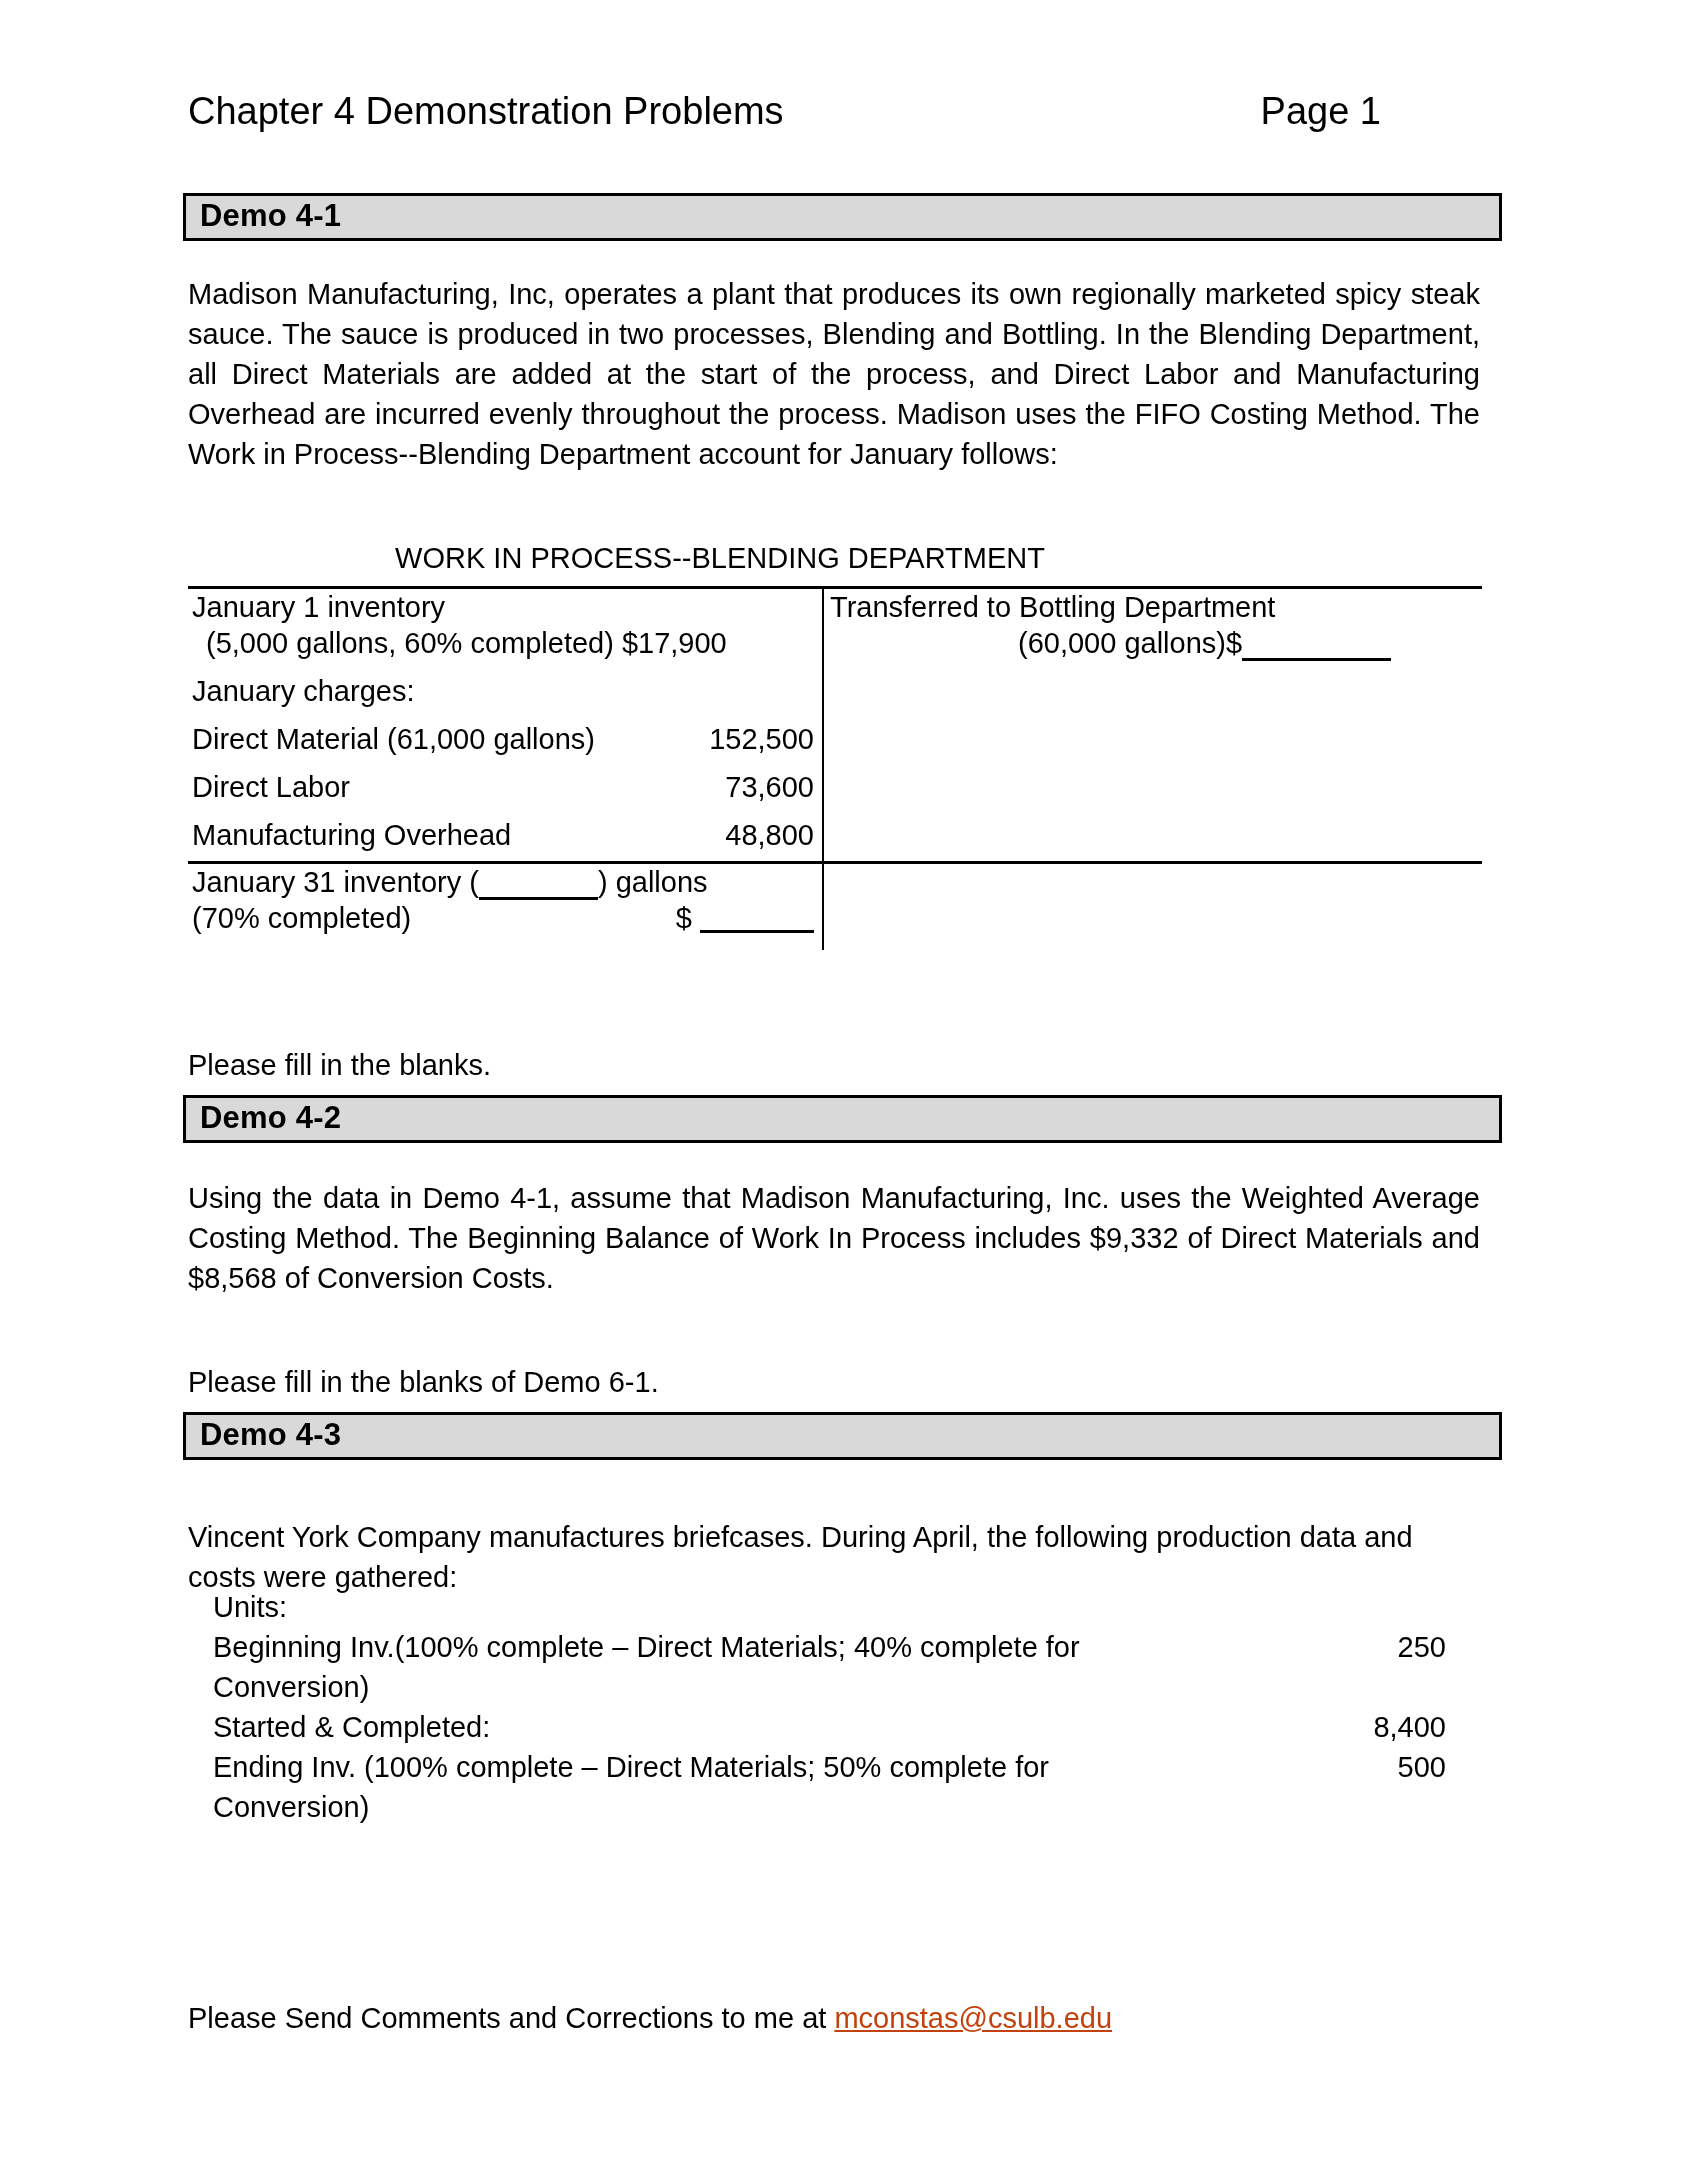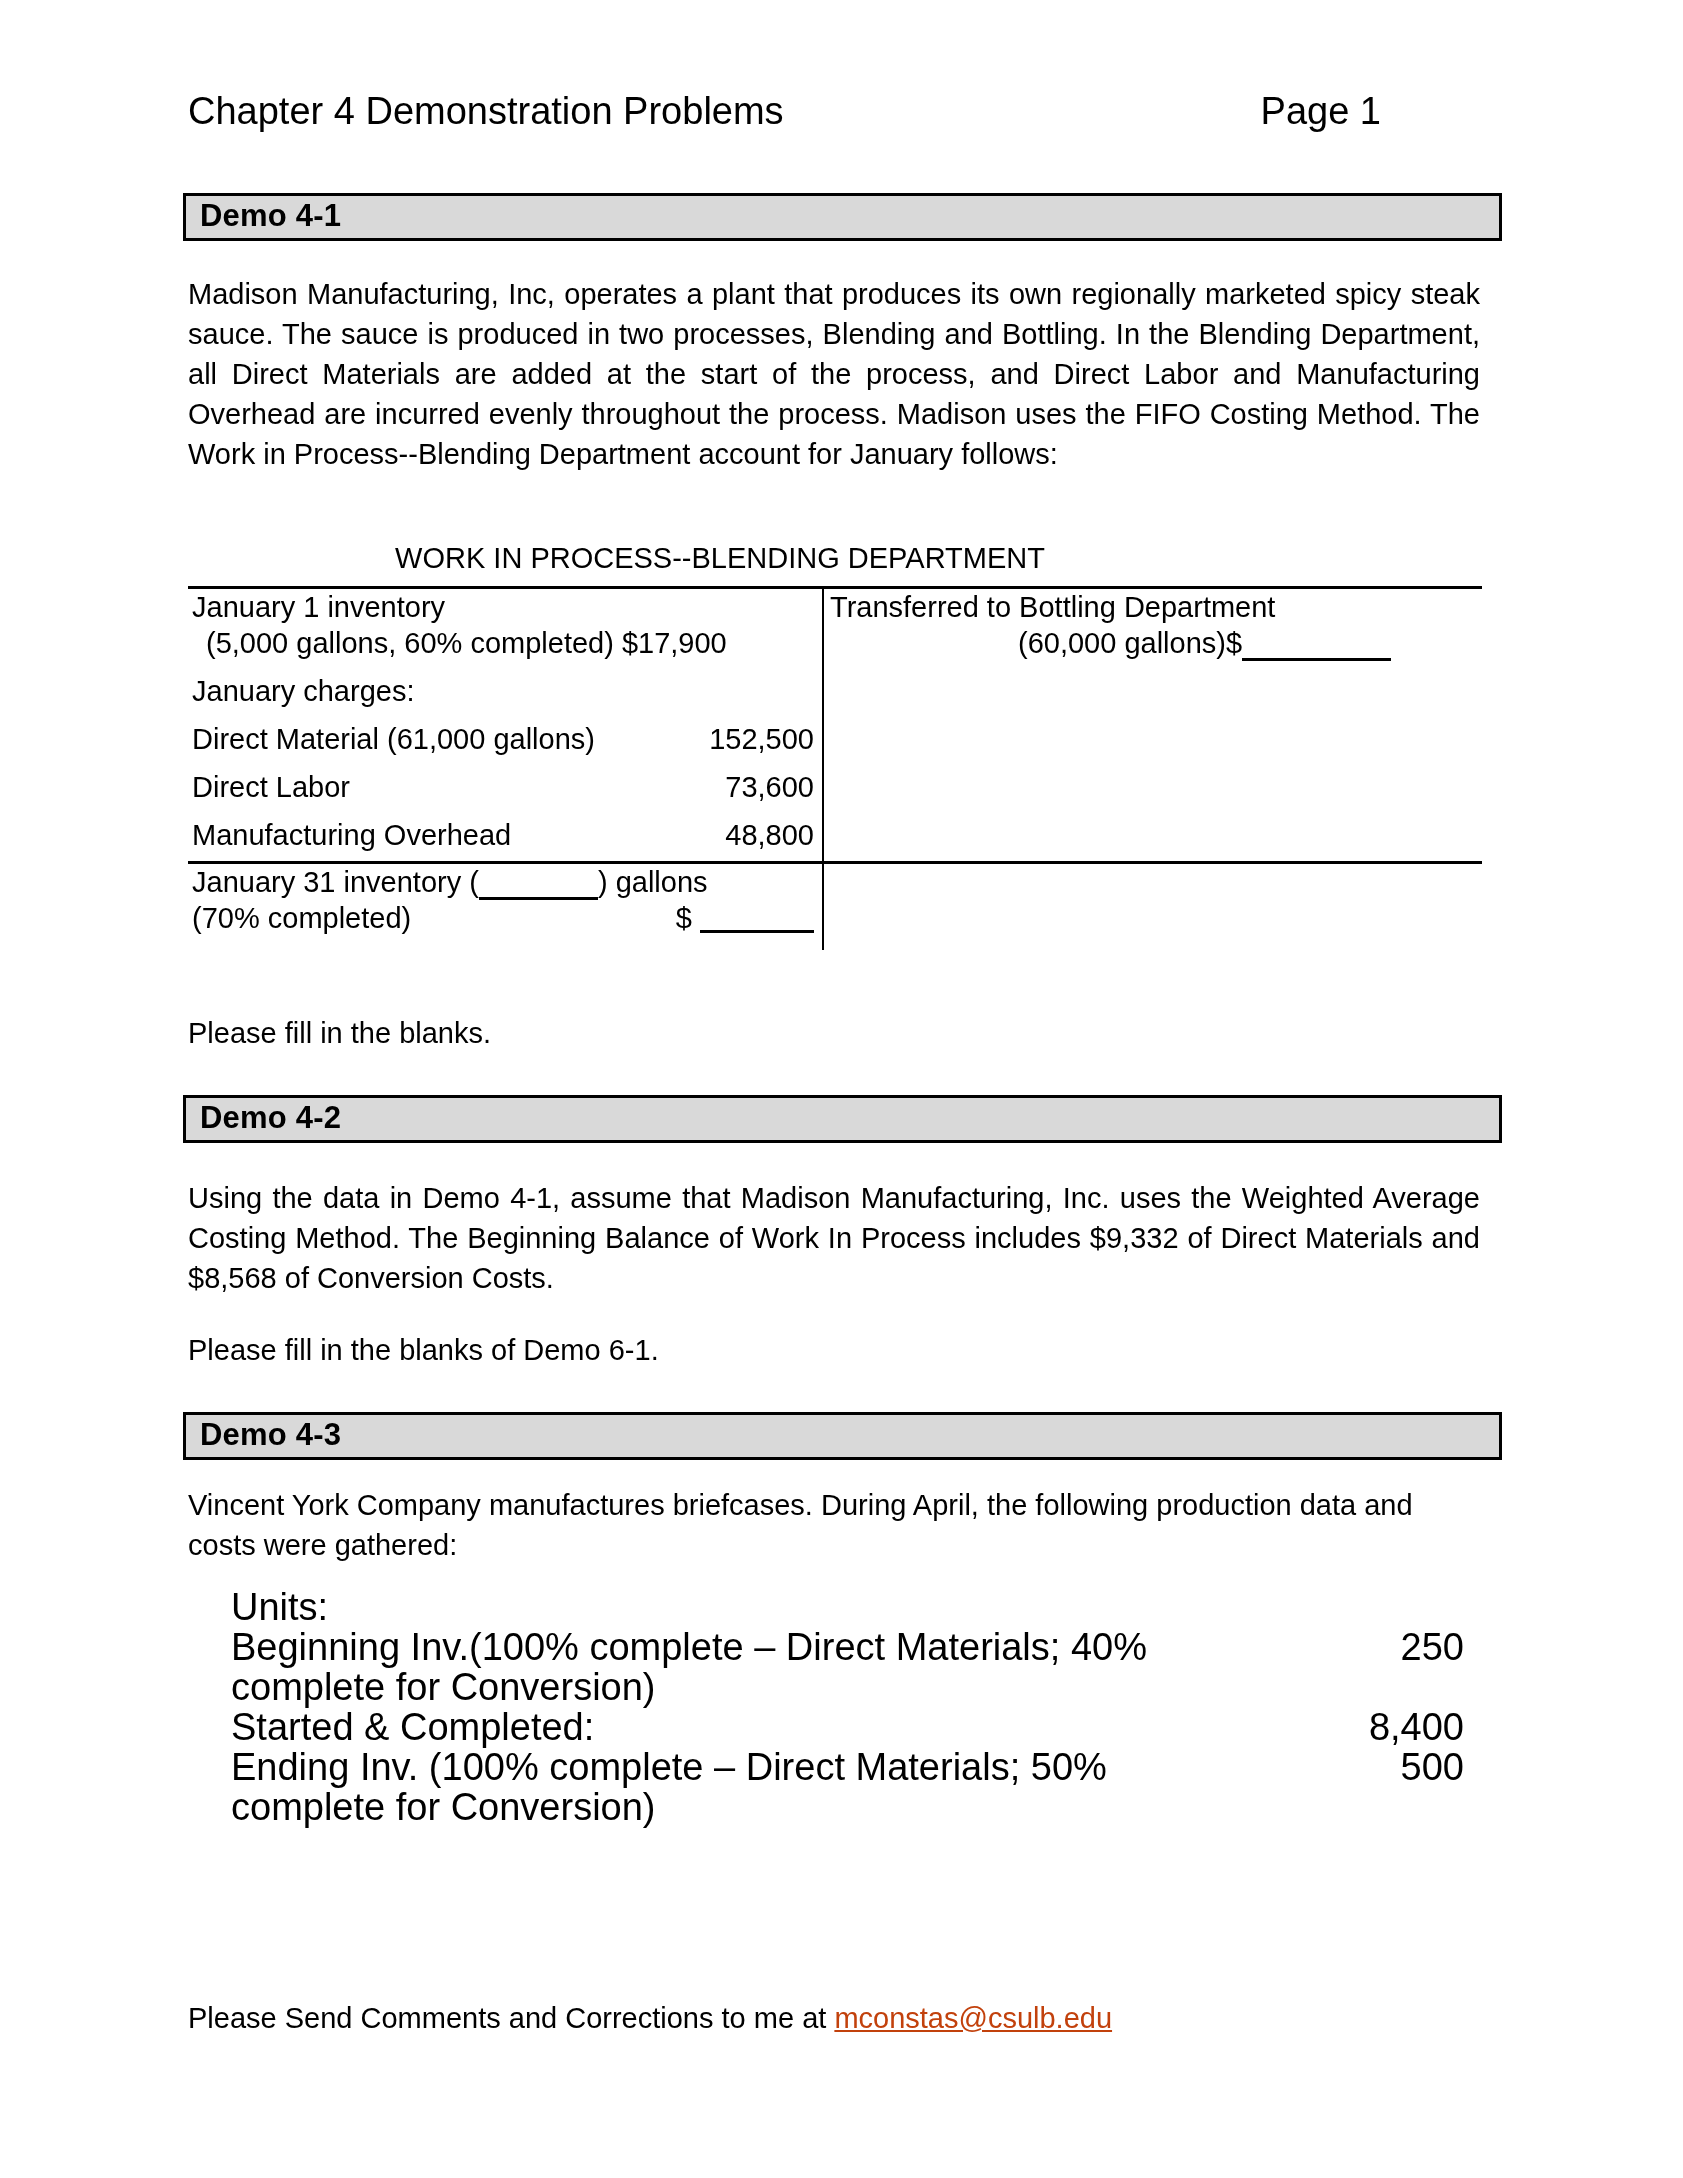--- a/index.html
+++ b/index.html
@@ -60,21 +60,21 @@
 
   
   .para {
     position: absolute;
     left: 188px;
     width: 1292px;
     font-size: 29px;
     line-height: 40px;
     text-align: justify;
   }
-  .para.nojust { text-align: left; }
+  .para.nojust { text-align: left; margin-top: 32px; }
 
   
   .tacct-title {
     position: absolute;
     left: 188px;
     width: 1292px;
     top: 540px;
     text-align: center;
     font-size: 29px;
     line-height: 36px;
@@ -129,23 +129,23 @@
 
   .blank-line {
     display: inline-block;
     border-bottom: 3px solid #000;
     vertical-align: -5px;
   }
 
   
   .units-block {
     position: absolute;
-    left: 231px;
+    left: 213px;
     width: 1233px;
-    font-size: 38px;
+    font-size: 29px;
     line-height: 40px;
   }
   .unit-row {
     position: relative;
     min-height: 40px;
   }
   .unit-row .u-label {
     display: block;
     width: 1000px;
   }

